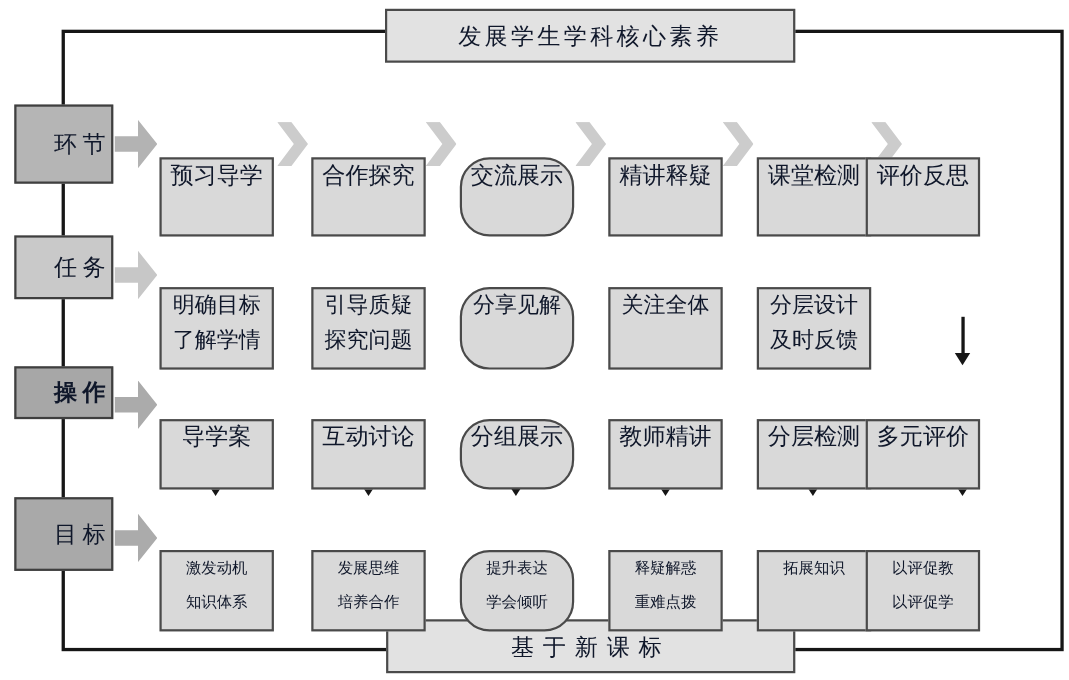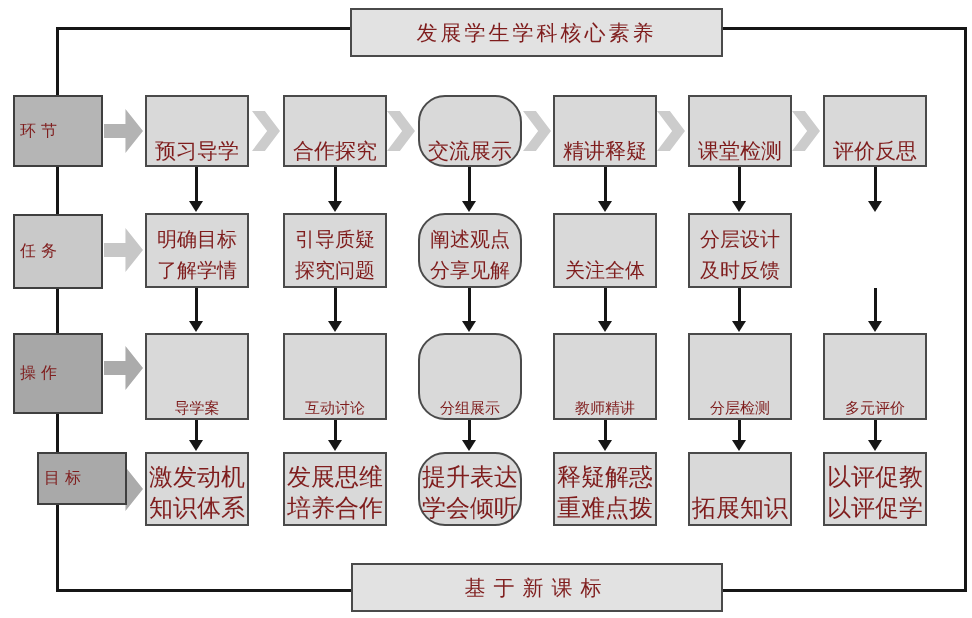--- a/index.html
+++ b/index.html
@@ -1,43 +1,43 @@
 <!DOCTYPE html>
 <html><head>
 <meta charset="utf-8">
 <style>
   html,body{margin:0;padding:0;background:#fff;}
   .stage{position:relative;width:972px;height:618px;background:#ffffff;overflow:hidden;
-         font-family:"Liberation Serif","DejaVu Serif",serif;color:#7f1d1d;}
+         font-family:"Liberation Serif","DejaVu Serif",serif;color:#0f172a;}
   
   .frame{position:absolute;left:56px;top:27px;width:911px;height:565px;
          border:3px solid #161616;box-sizing:border-box;z-index:0;}
   
   .banner{position:absolute;background:#e2e2e2;border:2px solid #4a4a4a;box-sizing:border-box;
           display:flex;align-items:center;justify-content:center;z-index:2;
           font-size:21px;}
   .banner.top{left:350px;top:8px;width:373px;height:49px;letter-spacing:3px;}
   .banner.bottom{left:351px;top:563px;width:372px;height:49px;letter-spacing:8px;text-align:right;}
   
   .label{position:absolute;left:13px;width:90px;border:2px solid #3f3f3f;box-sizing:border-box;
-         display:flex;align-items:center;justify-content:flex-start;z-index:2;
-         font-size:16px;letter-spacing:5px;text-indent:5px;}
+         display:flex;align-items:center;justify-content:flex-end;z-index:2;
+         font-size:21px;letter-spacing:5px;text-indent:5px;}
   .lb1{top:95px;height:72px;background:#b5b5b5;}
-  .lb2{top:214px;height:75px;background:#c9c9c9;}
-  .lb3{top:333px;height:81px;background:#a7a7a7;}
-  .lb4{top:452px;height:53px;background:#a9a9a9;margin-left:24px;}
+  .lb2{top:214px;height:58px;background:#c9c9c9;}
+  .lb3{top:333px;height:48px;background:#a7a7a7;font-weight:bold;}
+  .lb4{top:452px;height:67px;background:#a9a9a9;}
   
   .box{position:absolute;width:104px;background:#d9d9d9;border:2px solid #4a4a4a;box-sizing:border-box;
-       display:flex;flex-direction:column;align-items:center;justify-content:flex-end;z-index:2;
-       text-align:center;}
+       display:flex;flex-direction:column;align-items:center;justify-content:flex-start;z-index:2;
+       text-align:center;margin-top:48px;}
   .r1{top:95px;height:72px;font-size:21px;}
   .r2{top:213px;height:75px;font-size:20px;}
-  .r3{top:333px;height:87px;font-size:15px;}
-  .r4{top:452px;height:74px;font-size:24px;}
-  .c1{left:145px;}.c2{left:283px;}.c3{left:418px;border-radius:27px;}.c4{left:553px;}.c5{left:688px;}.c6{left:823px;}
+  .r3{top:333px;height:64px;font-size:21px;}
+  .r4{top:452px;height:74px;font-size:14px;}
+  .c1{left:145px;}.c2{left:283px;}.c3{left:418px;border-radius:27px;}.c4{left:553px;}.c5{left:688px;}.c6{left:787px;}
   .ln{display:block;line-height:31px;}
   
   .varrow{position:absolute;width:3px;background:#161616;z-index:1;}
   .varrow::after{content:'';position:absolute;bottom:-10px;left:-6px;width:0;height:0;
                  border-left:7px solid transparent;border-right:7px solid transparent;
                  border-top:11px solid #161616;}
   .ac1{left:195px;}.ac2{left:334px;}.ac3{left:468px;}.ac4{left:604px;}.ac5{left:738px;}.ac6{left:874px;}
   .gap1{top:167px;height:35px;}
   .gap2{top:288px;height:34px;}
   .gap3{top:403px;height:38px;}
@@ -112,21 +112,20 @@
 
   <div class="box c1 r2">
       <span class="ln">明确目标</span>
       <span class="ln">了解学情</span>
     </div>
   <div class="box c2 r2">
       <span class="ln">引导质疑</span>
       <span class="ln">探究问题</span>
     </div>
   <div class="box c3 r2">
-      <span class="ln">阐述观点</span>
       <span class="ln">分享见解</span>
     </div>
   <div class="box c4 r2">
       <span class="ln">关注全体</span>
     </div>
   <div class="box c5 r2">
       <span class="ln">分层设计</span>
       <span class="ln">及时反馈</span>
     </div>
 

